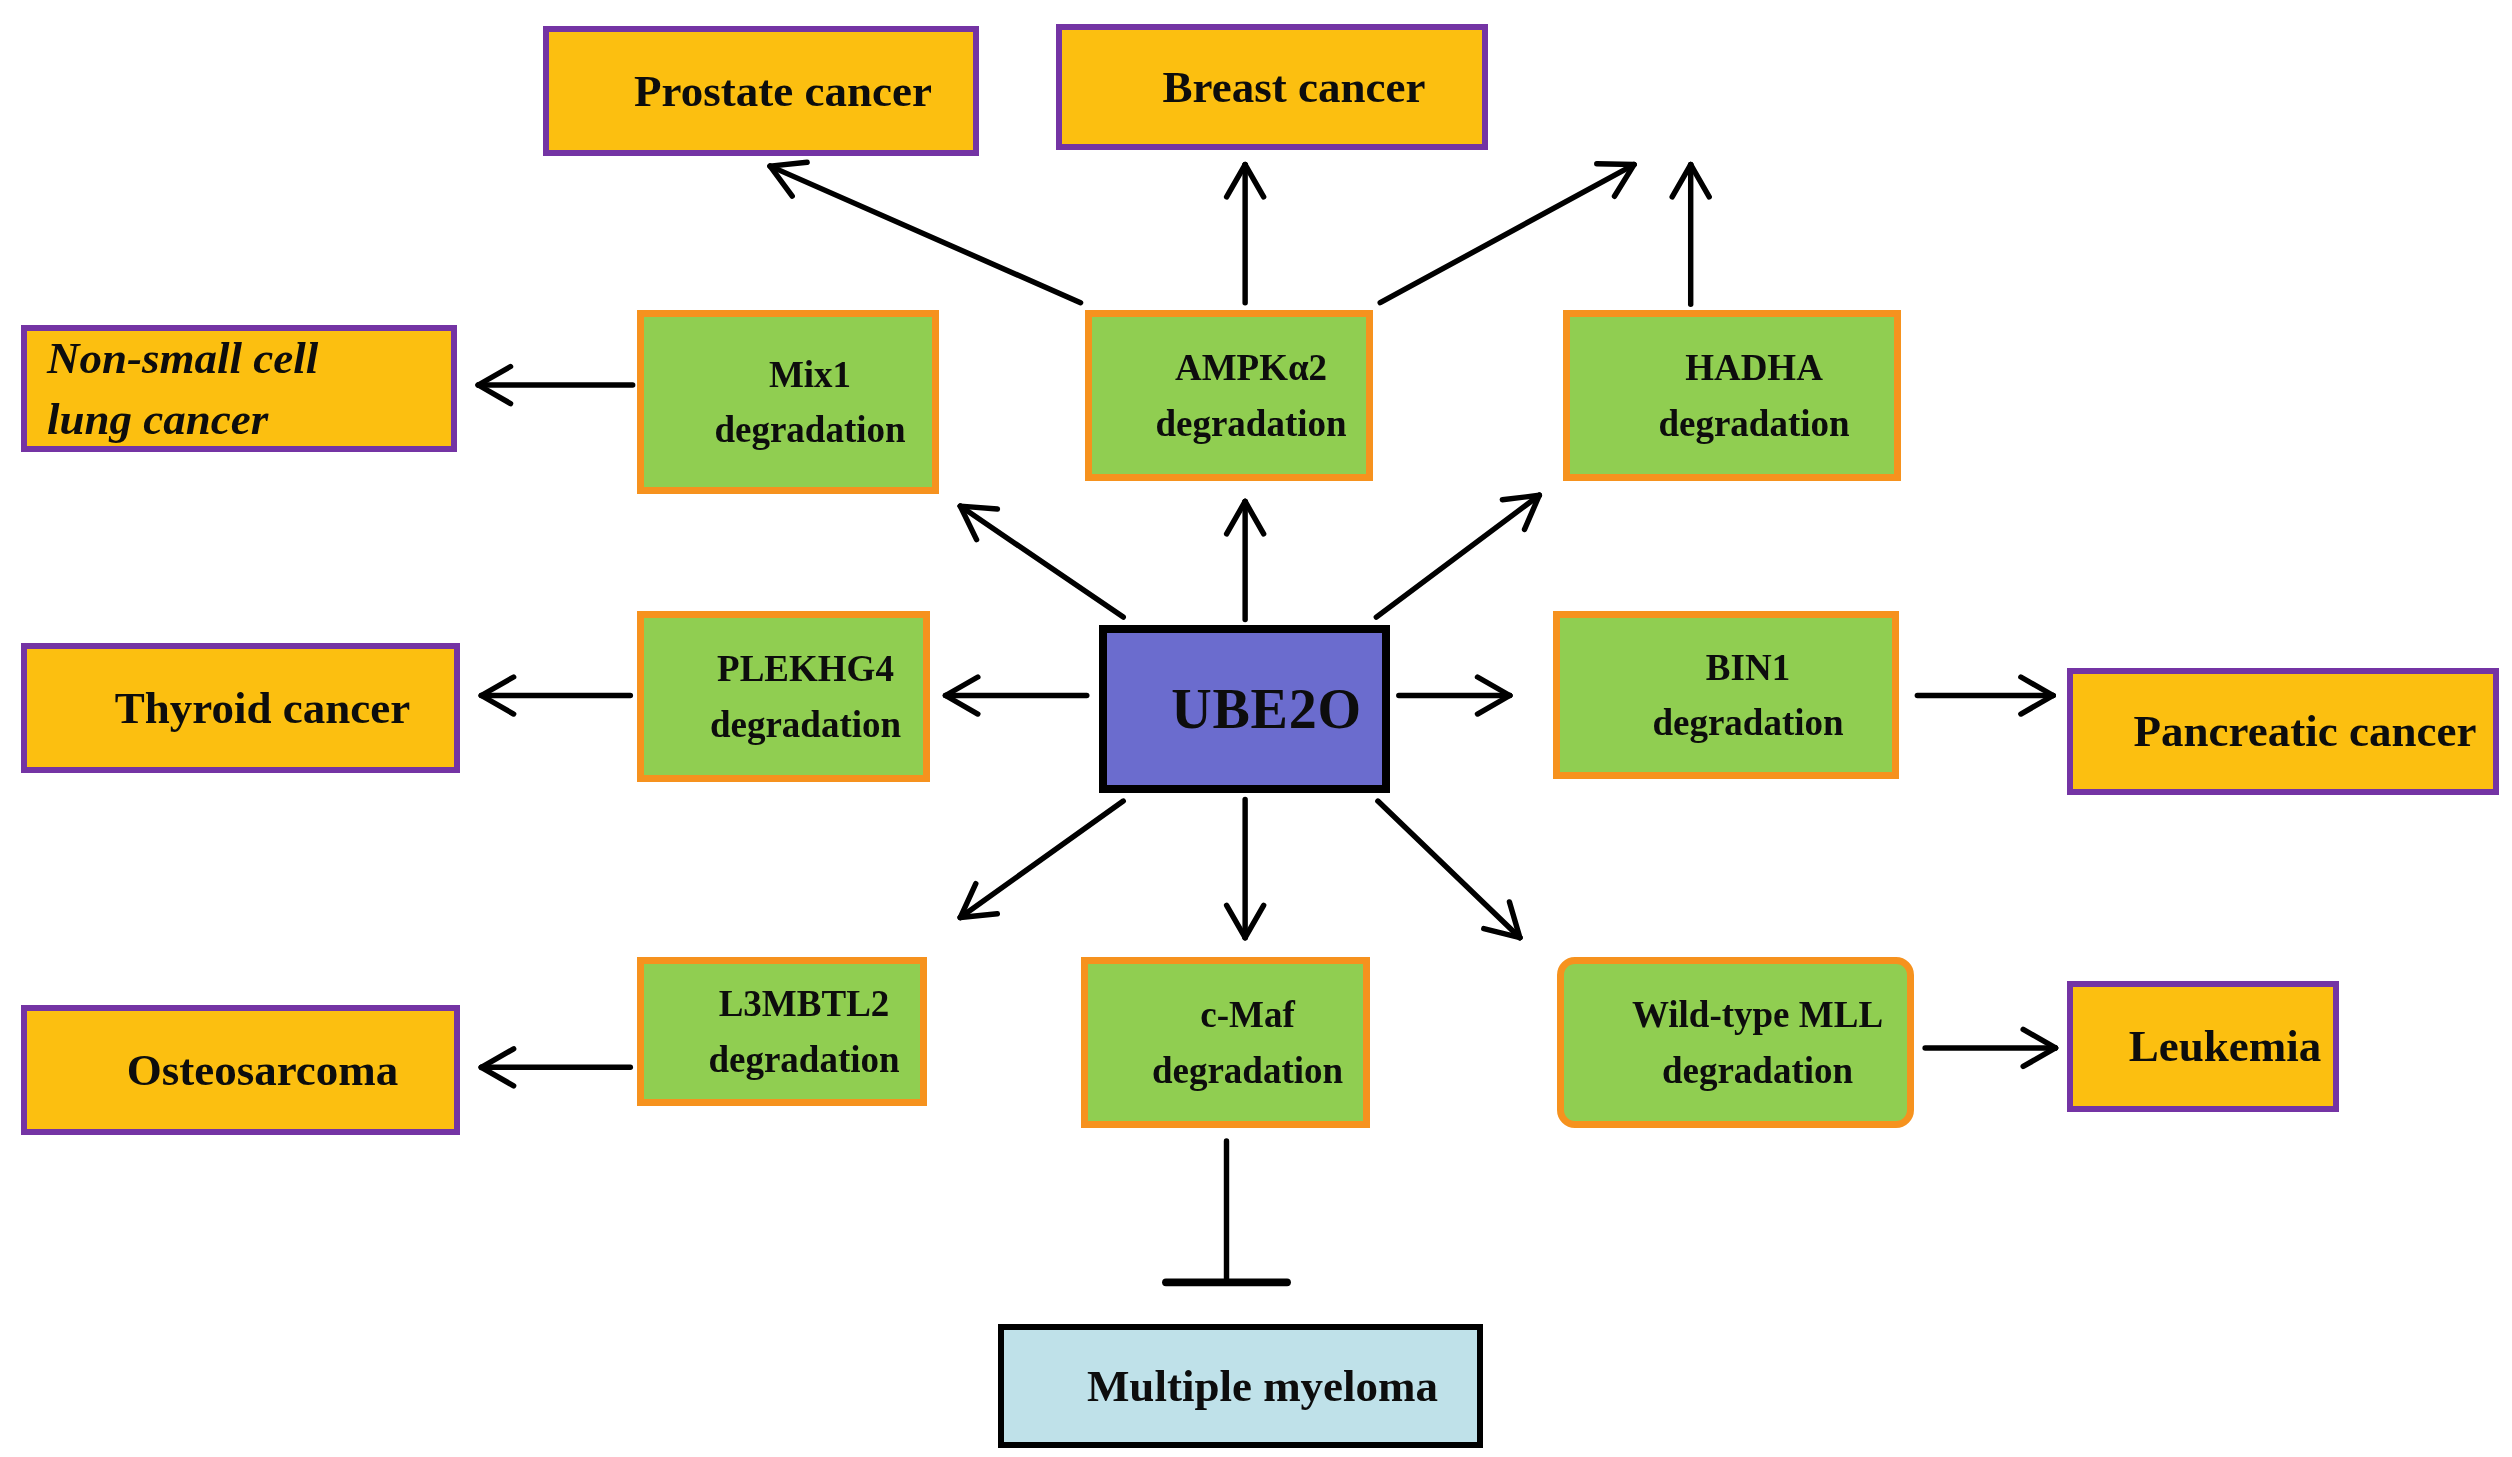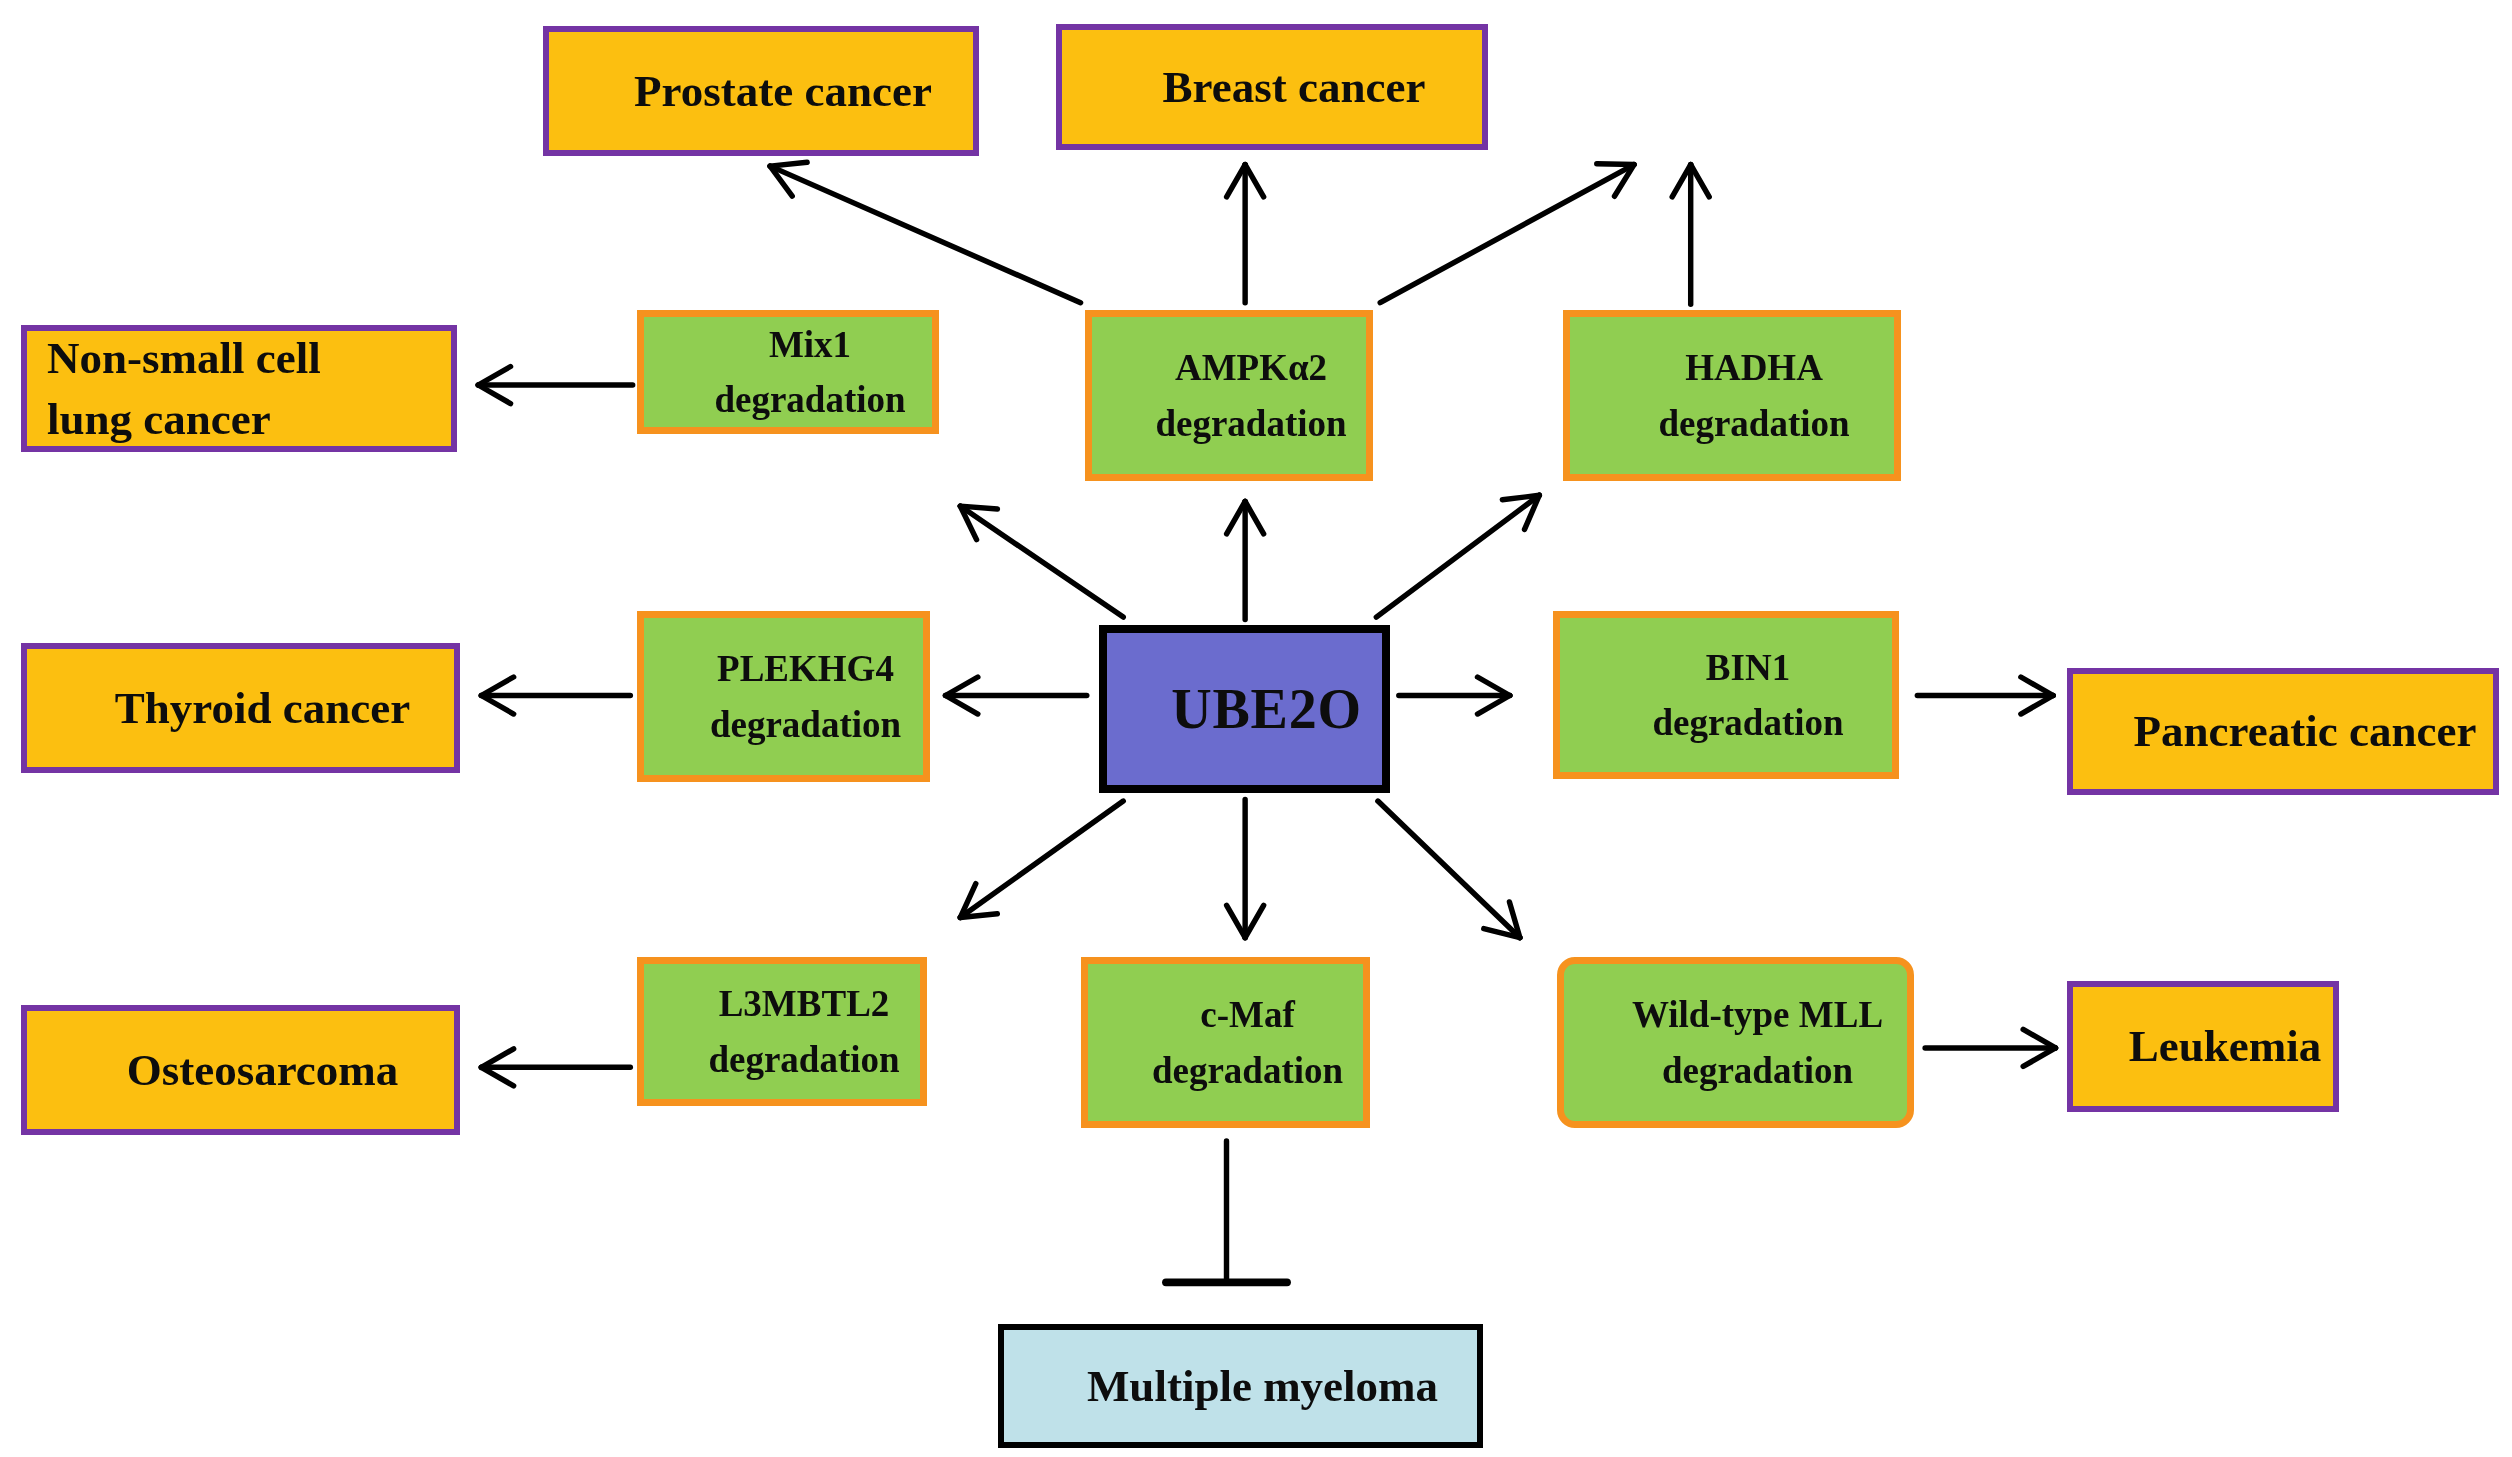--- a/index.html
+++ b/index.html
@@ -101,37 +101,37 @@
 
 <div class="node hub" style="left: 1099px; top: 625px; width: 291px; height: 168px;">
       <div class="line">UBE2O</div>
     </div>
     <div class="node cancer" style="left: 543px; top: 26px; width: 436px; height: 130px;">
       <div class="line">Prostate cancer</div>
     </div>
     <div class="node cancer" style="left: 1056px; top: 24px; width: 432px; height: 126px;">
       <div class="line">Breast cancer</div>
     </div>
-    <div class="node cancer align-left" style="left: 21px; top: 325px; width: 436px; height: 127px;">
+    <div class="node cancer align-left" style="left: 21px; top: 325px; width: 436px; height: 127px; font-style: italic;">
       <div class="line">Non-small cell</div>
       <div class="line">lung cancer</div>
     </div>
     <div class="node cancer" style="left: 21px; top: 643px; width: 439px; height: 130px;">
       <div class="line">Thyroid cancer</div>
     </div>
     <div class="node cancer" style="left: 2067px; top: 634px; width: 432px; height: 127px; margin-top: 34px;">
       <div class="line">Pancreatic cancer</div>
     </div>
     <div class="node cancer" style="left: 21px; top: 1005px; width: 439px; height: 130px;">
       <div class="line">Osteosarcoma</div>
     </div>
     <div class="node cancer" style="left: 2067px; top: 981px; width: 272px; height: 131px;">
       <div class="line">Leukemia</div>
     </div>
-    <div class="node degradation" style="left: 637px; top: 310px; width: 302px; height: 124px;">
+    <div class="node degradation" style="left: 637px; top: 310px; width: 302px; height: 184px;">
       <div class="line">Mix1</div>
       <div class="line">degradation</div>
     </div>
     <div class="node degradation" style="left: 1085px; top: 310px; width: 288px; height: 171px;">
       <div class="line">AMPKα2</div>
       <div class="line">degradation</div>
     </div>
     <div class="node degradation" style="left: 1563px; top: 310px; width: 338px; height: 171px;">
       <div class="line">HADHA</div>
       <div class="line">degradation</div>

